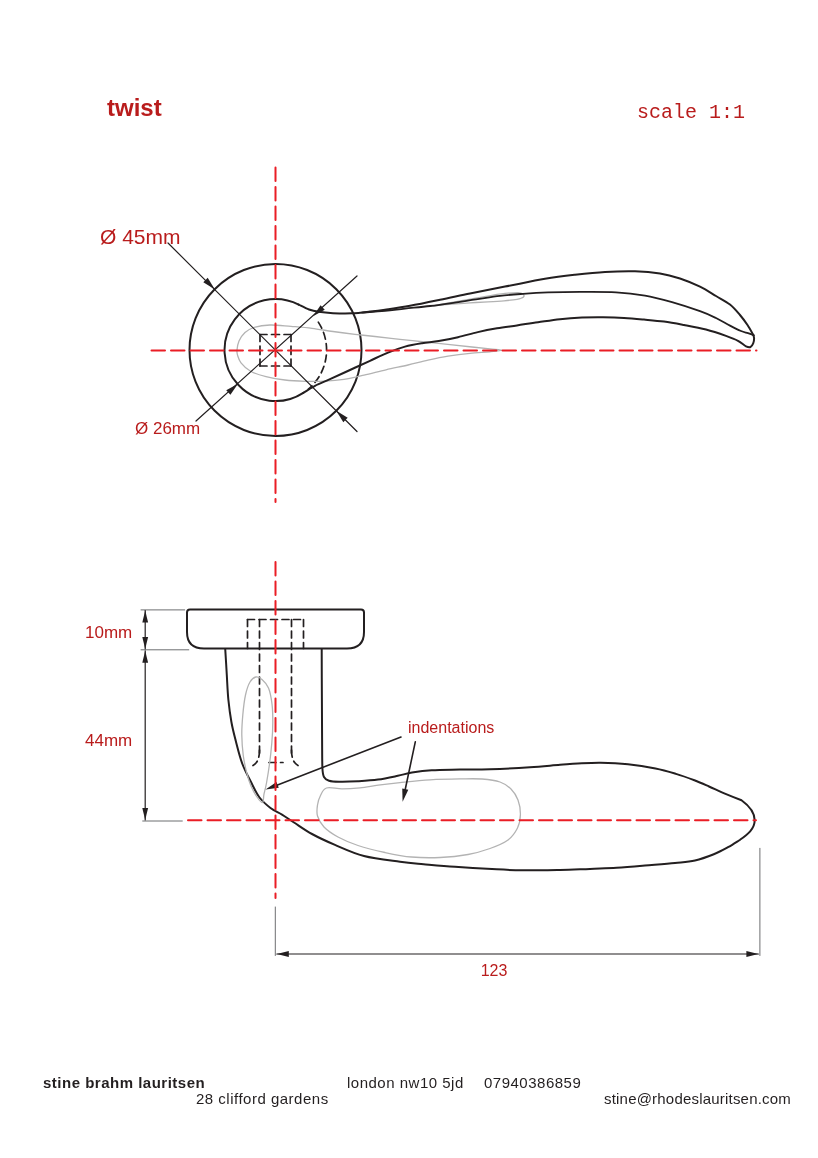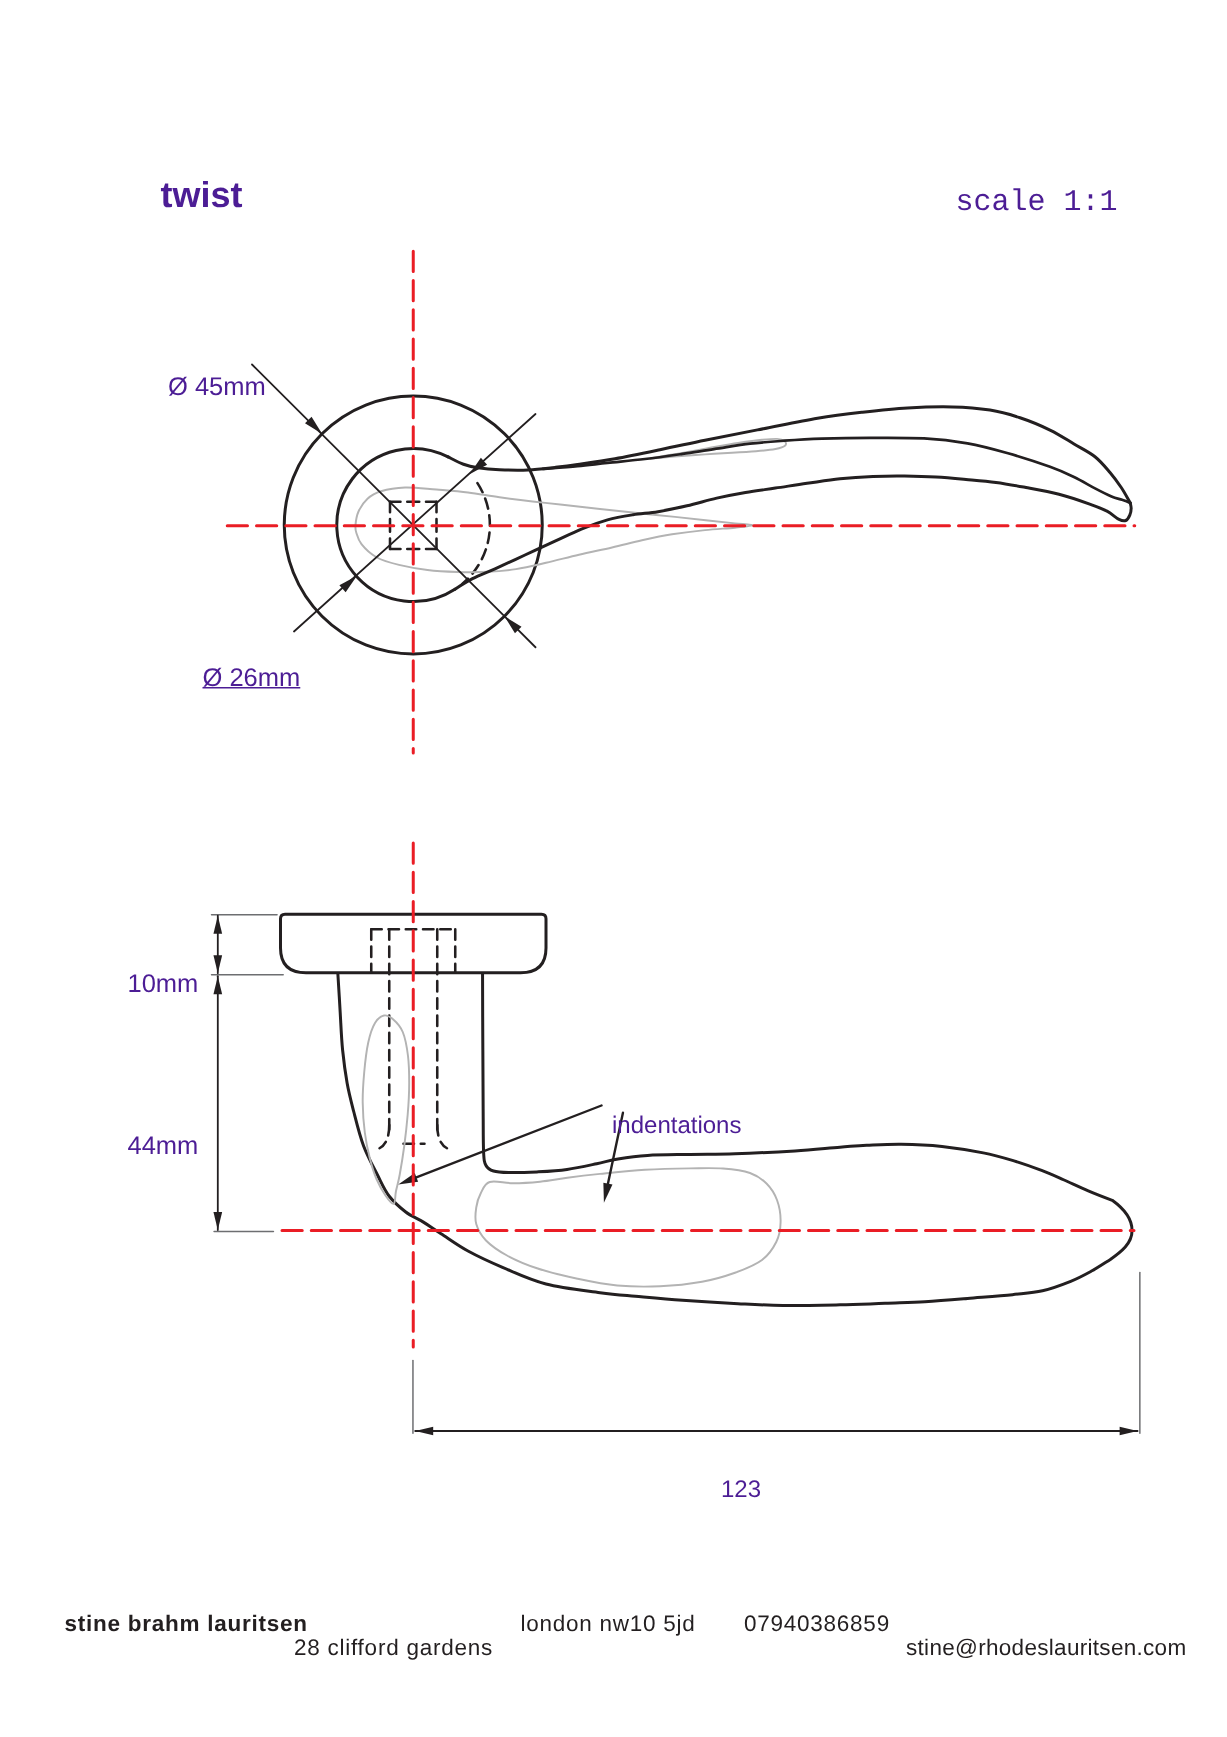--- a/index.html
+++ b/index.html
@@ -1,33 +1,33 @@
 <!DOCTYPE html>
 <html><head>
 <meta charset="utf-8">
 <style>
   html,body{margin:0;padding:0;background:#ffffff;}
   #page{position:relative;width:818px;height:1158px;background:#ffffff;overflow:hidden;
         font-family:"Liberation Sans",sans-serif;color:#231f20;}
   #drawing{position:absolute;left:0;top:0;}
-  .lbl{position:absolute;white-space:nowrap;line-height:1;color:#4c1d95;margin-top:23px;}
+  .lbl{position:absolute;white-space:nowrap;line-height:1;color:#b91c1c;}
   #title-label{left:107px;top:96px;font-size:24px;font-weight:bold;letter-spacing:0px;}
   #scale-label{left:637px;top:103px;font-size:20px;font-family:Liberation Mono, monospace;}
-  #dia45-label{left:112px;top:226px;font-size:17px;}
-  #dia26-label{left:135px;top:420px;font-size:17px;text-decoration:underline;}
+  #dia45-label{left:100px;top:226px;font-size:21px;}
+  #dia26-label{left:135px;top:420px;font-size:17px;}
   #d10-label{left:85px;top:624px;font-size:17px;}
   #d44-label{left:85px;top:732px;font-size:17px;}
   #indent-label{left:408px;top:720px;font-size:16px;}
   #d123-label{left:494px;top:963px;font-size:16px;transform:translateX(-50%);}
   #footer{position:absolute;left:0;top:1074px;width:818px;font-size:15px;letter-spacing:0.5px;}
   #footer span{position:absolute;top:0;}
   #footer .f0{left:43px;font-weight:bold;}
   #footer .f1{left:196px;margin-top:16px;}
   #footer .f2{left:347px;}
-  #footer .f3{left:484px;margin-left:12px;}
+  #footer .f3{left:484px;}
   #footer .f4{left:604px;letter-spacing:0.2px;margin-top:16px;}
 </style>
 </head>
 <body>
 
 <div id="page">
 
 <svg id="drawing" width="818" height="1158" viewBox="0 0 818 1158">
 
   <g fill="none" stroke-linecap="round" stroke-linejoin="round">

